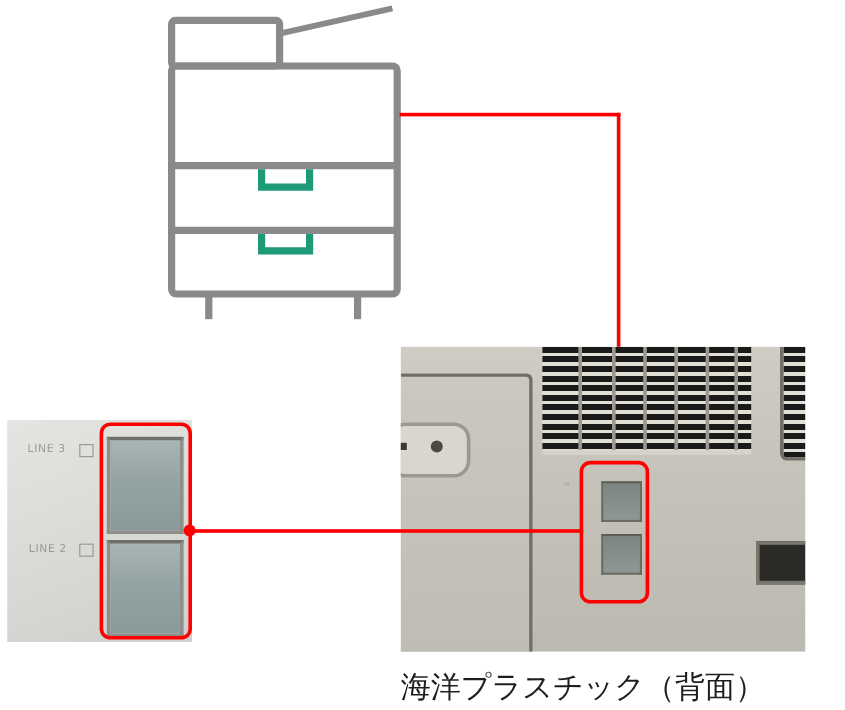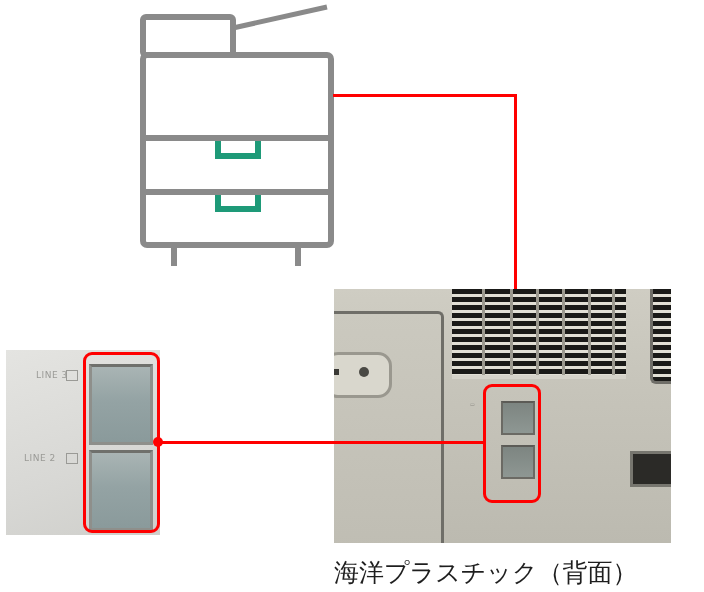--- a/index.html
+++ b/index.html
@@ -80,21 +80,21 @@
     <div class="abs vent-bar" style="left:160px"></div>
   </div>
   <div class="abs panel-right"></div>
   <div class="abs jack-lbl" style="left:136px;top:112px;">▭</div>
   <div class="abs jack-r" style="left:167px;top:112px;"></div>
   <div class="abs jack-r" style="left:167px;top:156px;"></div>
   <div class="abs power-socket"></div>
 </div>
 
 <div class="abs photo-left">
-  <div class="abs line-lbl" style="left:30px;top:20px;">LINE 3</div>
+  <div class="abs line-lbl" style="left:17px;top:20px;">LINE 3</div>
   <div class="abs lbl-box" style="left:60px;top:20px;"></div>
   <div class="abs line-lbl" style="left:18px;top:103px;">LINE 2</div>
   <div class="abs lbl-box" style="left:60px;top:103px;"></div>
   <div class="abs jack-l" style="left:83px;top:14px;"></div>
   <div class="abs jack-l" style="left:83px;top:100px;"></div>
 </div>
 
 <div class="abs red-box" style="left:83px;top:352px;width:77px;height:181px;"></div>
 <div class="abs red-box" style="left:483px;top:384px;width:58px;height:119px;"></div>
 

